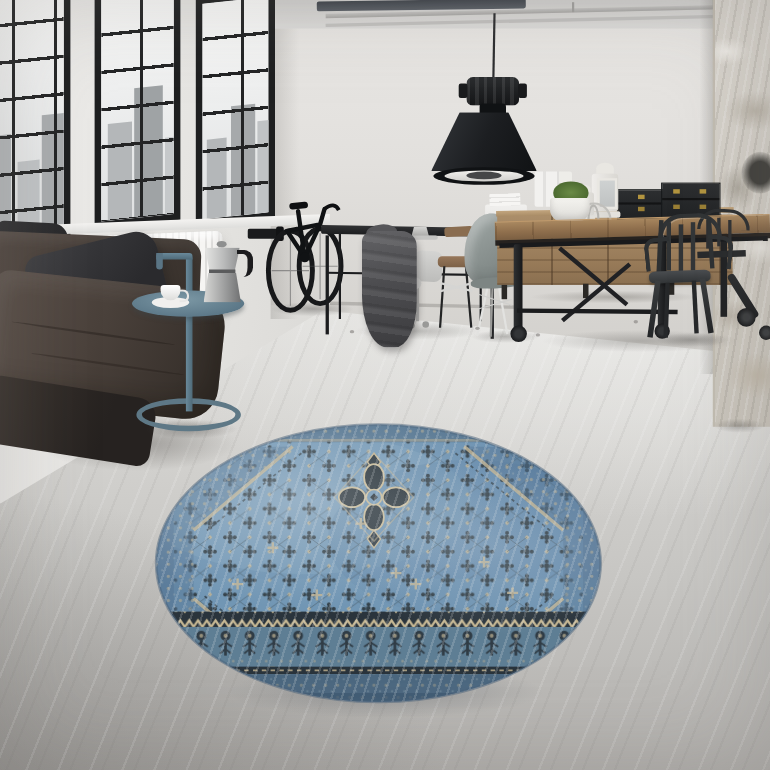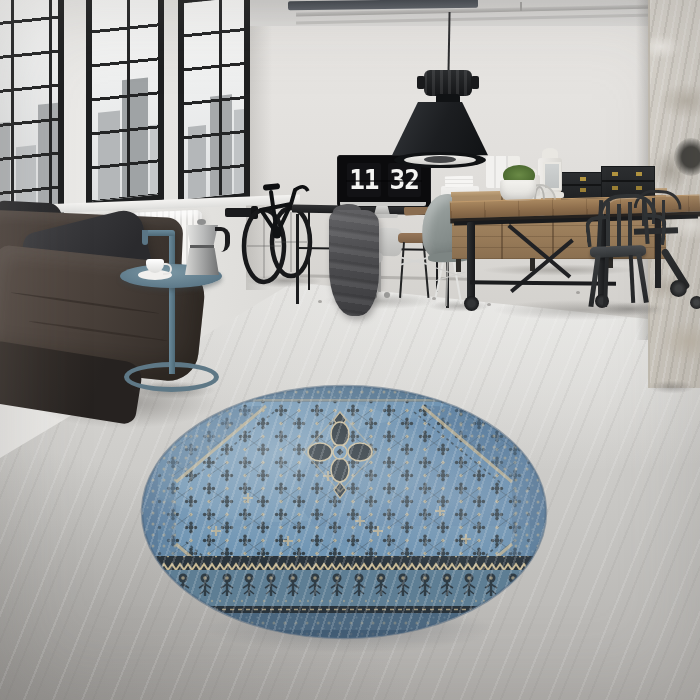--- a/index.html
+++ b/index.html
@@ -239,29 +239,20 @@
        background:linear-gradient(#97775a,#7c6147);border-radius:4px;"></div>
   <div class="abs" style="left:401px;top:242px;width:2px;height:56px;background:#232425;transform:rotate(4deg);"></div>
   <div class="abs" style="left:425px;top:242px;width:2px;height:56px;background:#232425;transform:rotate(-5deg);"></div>
   <div class="abs" style="left:400px;top:260px;width:30px;height:1.5px;background:#d5d5d3;transform:rotate(14deg);"></div>
   <div class="abs" style="left:400px;top:260px;width:30px;height:1.5px;background:#d5d5d3;transform:rotate(-14deg);"></div>
   <div class="abs" style="left:441px;top:186px;width:38px;height:30px;
        background:linear-gradient(#f1f0ee,#dcdbd9);border-radius:2px;"></div>
   <div class="abs" style="left:445px;top:176px;width:28px;height:11px;
        background:repeating-linear-gradient(180deg,#f6f5f3 0 3px,#e3e2e0 3px 4px);border-radius:1px;transform:rotate(-2deg);"></div>
 
-  <div class="abs" style="left:337px;top:155px;width:92px;height:50px;
-       background:#0b0b0d;border-radius:3px;border:1px solid #1a1a1c;text-align:center;">
-    <div style="margin-top:7px;display:flex;justify-content:center;gap:7px;">
-      <span class="digit">11</span>
-      <span class="digit">32</span>
-    </div>
-    <div class="abs" style="left:8px;right:8px;top:24px;height:1.5px;background:rgba(5,5,7,.55);"></div>
-    <div class="abs" style="left:2px;bottom:0px;width:86px;height:4px;background:#cbcbc9;border-radius:0 0 2px 2px;"></div>
-  </div>
   <div class="abs" style="left:374px;top:206px;width:16px;height:9px;
        background:linear-gradient(#d6d6d4,#a8a8a6);clip-path:polygon(15% 0,85% 0,100% 100%,0 100%);"></div>
   <div class="abs" style="left:366px;top:214px;width:32px;height:4px;background:#c4c4c2;border-radius:2px;"></div>
 
   <div class="abs" style="left:333px;top:204px;width:28px;height:14px;
        background:#57575a;border-radius:50% 50% 0 0;transform:rotate(-4deg);"></div>
   <div class="abs" style="left:329px;top:210px;width:50px;height:106px;
        background:repeating-linear-gradient(8deg, rgba(255,255,255,.07) 0 4px, rgba(0,0,0,.08) 7px 9px, rgba(0,0,0,0) 9px 16px),
                   linear-gradient(170deg,#626265 0%,#4c4c4f 45%,#3c3c3f 100%);
        border-radius:10px 14px 40% 46%;box-shadow:2px 4px 6px rgba(60,58,56,.35);"></div>

